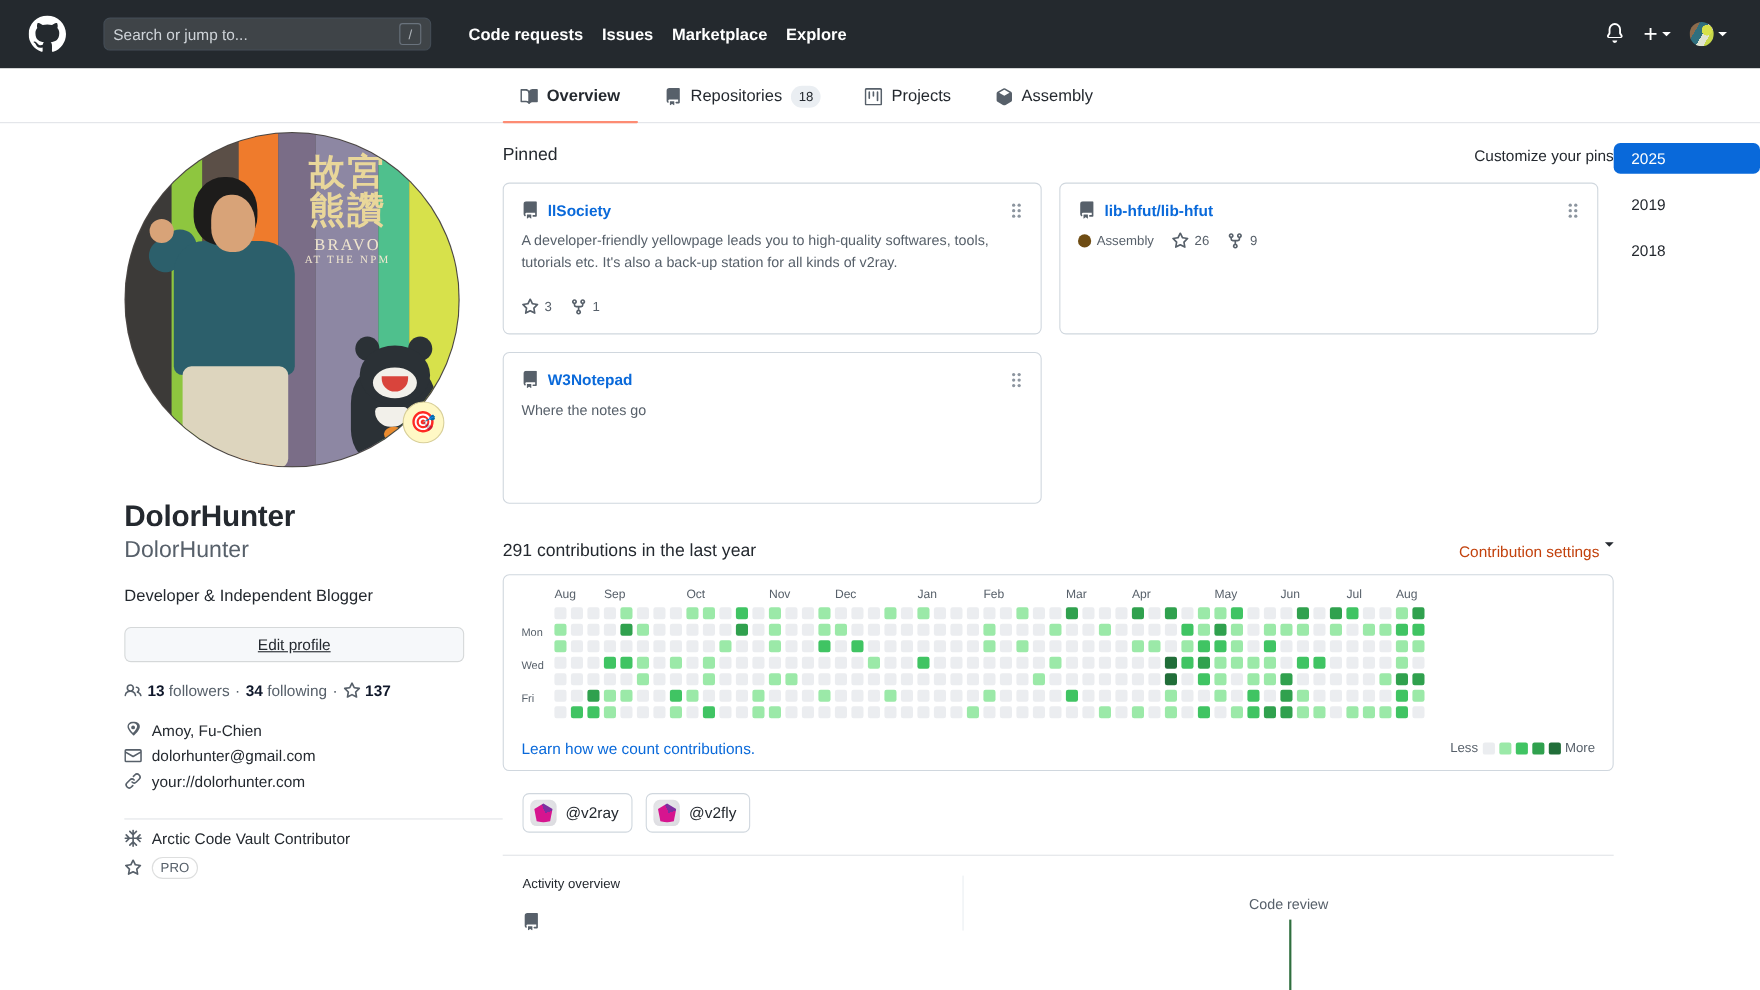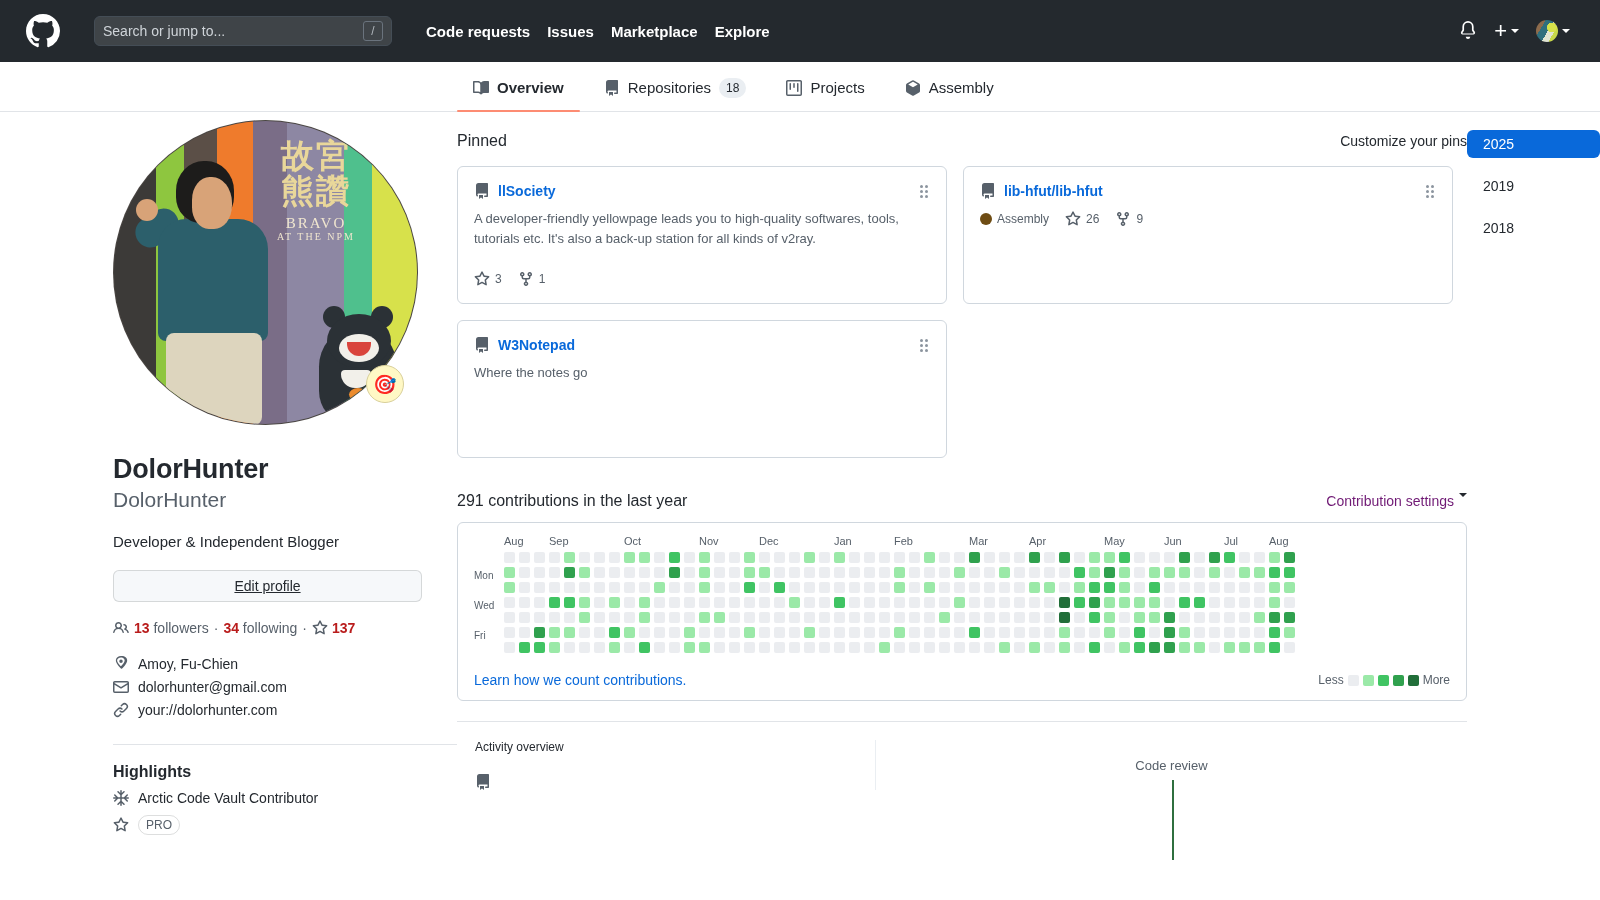--- a/index.html
+++ b/index.html
@@ -175,21 +175,21 @@
     border: 1px solid rgba(27,31,36,0.15); border-radius: 6px;
     background: #f6f8fa; color: #24292f;
     font-size: 14px; font-weight: 500; text-align: center;
     cursor: pointer;
   }
   .stats-row {
     display: flex; align-items: center; gap: 5px;
     margin-top: 18px; font-size: 14px; color: #57606a;
   }
   .stats-row svg { fill: #57606a; vertical-align: text-bottom; }
-  .stats-row b { color: #b91c1c; font-weight: 600; }
+  .stats-row b { color: #0f172a; font-weight: 600; }
   .stat-sep { color: #57606a; }
   .detail-list { margin-top: 20px; display: flex; flex-direction: column; gap: 7px; }
   .detail-item { display: flex; align-items: center; gap: 9px; font-size: 14px; color: #24292f; }
   .detail-item svg { fill: #57606a; flex: none; }
   .divider { border-top: 1px solid #e1e4e8; margin-top: 26px; }
   .highlights-title { font-size: 16px; font-weight: 600; margin-top: 18px; }
   .hl-item { display: flex; align-items: center; gap: 9px; margin-top: 9px; font-size: 14px; color: #24292f; }
   .hl-item svg { fill: #57606a; flex: none; }
   .pro-badge {
     border: 1px solid rgba(27,31,36,0.15); border-radius: 20px;
@@ -227,21 +227,21 @@
   .pin-meta { display: flex; align-items: center; gap: 16px; font-size: 12px; color: #57606a; margin-top: 12px; }
   .pin-meta span { display: flex; align-items: center; gap: 5px; }
   .pin-meta svg { fill: #57606a; }
   .lang-dot { width: 12px; height: 12px; border-radius: 50%; display: inline-block; }
 
   .contrib-head {
     display: flex; align-items: center; justify-content: space-between;
     margin-top: 34px;
   }
   .contrib-title { font-size: 16px; color: #24292f; font-weight: 400; }
-  .contrib-settings { display: flex; align-items: flex-start; gap: 5px; font-size: 14px; color: #701a75; cursor: pointer; }
+  .contrib-settings { display: flex; align-items: flex-start; gap: 5px; font-size: 14px; color: #c2410c; cursor: pointer; }
   .contrib-settings .caret-d { border-top-color: #24292f; width:0;height:0;border-left:4px solid transparent;border-right:4px solid transparent;border-top:4px solid #24292f;}
 
   .calendar-box {
     border: 1px solid #d0d7de; border-radius: 6px;
     margin-top: 12px; padding: 12px 16px 0 16px;
     background: #fff;
   }
   .cal-inner { display: flex; }
   .daylabels {
     width: 30px; padding-top: 20px;
@@ -457,21 +457,20 @@
       <div class="detail-item">
         <svg width="16" height="16" viewBox="0 0 16 16">
             <path d="M7.775 3.275a.75.75 0 0 0 1.06 1.06l1.25-1.25a2 2 0 1 1 2.83 2.83l-2.5 2.5a2 2 0 0 1-2.83 0 .75.75 0 0 0-1.06 1.06 3.5 3.5 0 0 0 4.95 0l2.5-2.5a3.5 3.5 0 0 0-4.95-4.95l-1.25 1.25zm-4.69 9.64a2 2 0 0 1 0-2.83l2.5-2.5a2 2 0 0 1 2.83 0 .75.75 0 0 0 1.06-1.06 3.5 3.5 0 0 0-4.95 0l-2.5 2.5a3.5 3.5 0 0 0 4.95 4.95l1.25-1.25a.75.75 0 0 0-1.06-1.06l-1.25 1.25a2 2 0 0 1-2.83 0z"></path>
           </svg>
         <span>your://dolorhunter.com</span>
       </div>
     </div>
 
     <div class="divider"></div>
 
-    <div class="highlights-title">Highlights</div>
     <div class="hl-item">
       <svg width="16" height="16" viewBox="0 0 16 16">
           <path d="M8 0a.75.75 0 0 1 .75.75v2.19l1.72-1.72a.75.75 0 1 1 1.06 1.06L8.75 5.06v2.19h2.19l2.78-2.78a.75.75 0 1 1 1.06 1.06l-1.72 1.72h2.19a.75.75 0 0 1 0 1.5h-2.19l1.72 1.72a.75.75 0 1 1-1.06 1.06l-2.78-2.78H8.75v2.19l2.78 2.78a.75.75 0 1 1-1.06 1.06l-1.72-1.72v2.19a.75.75 0 0 1-1.5 0v-2.19l-1.72 1.72a.75.75 0 0 1-1.06-1.06l2.78-2.78V8.75H5.06l-2.78 2.78a.75.75 0 0 1-1.06-1.06l1.72-1.72H.75a.75.75 0 0 1 0-1.5h2.19L1.22 5.53a.75.75 0 0 1 1.06-1.06l2.78 2.78h2.19V5.06L4.47 2.28a.75.75 0 0 1 1.06-1.06l1.72 1.72V.75A.75.75 0 0 1 8 0z"></path>
         </svg>
       <span>Arctic Code Vault Contributor</span>
     </div>
     <div class="hl-item">
       <svg width="16" height="16" viewBox="0 0 16 16">
           <path d="M8 .25a.75.75 0 0 1 .673.418l1.882 3.815 4.21.612a.75.75 0 0 1 .416 1.279l-3.046 2.97.719 4.192a.75.75 0 0 1-1.088.791L8 12.347l-3.766 1.98a.75.75 0 0 1-1.088-.79l.72-4.194L.818 6.374a.75.75 0 0 1 .416-1.28l4.21-.611L7.327.668A.75.75 0 0 1 8 .25zm0 2.445L6.615 5.5a.75.75 0 0 1-.564.41l-3.097.45 2.24 2.184a.75.75 0 0 1 .216.664l-.528 3.084 2.769-1.456a.75.75 0 0 1 .698 0l2.77 1.456-.53-3.084a.75.75 0 0 1 .216-.664l2.24-2.183-3.096-.45a.75.75 0 0 1-.564-.41L8 2.694v.001z"></path>
         </svg>
@@ -992,20 +991,30 @@
           <i style="background:#ebedf0"></i>
           <i style="background:#9be9a8"></i>
           <i style="background:#40c463"></i>
           <i style="background:#30a14e"></i>
           <i style="background:#216e39"></i>
           <span>More</span>
         </div>
       </div>
     </div>
 
+    <div class="org-row">
+      <div class="org-chip">
+        <span class="org-logo"></span>
+        <span>@v2ray</span>
+      </div>
+      <div class="org-chip">
+        <span class="org-logo"></span>
+        <span>@v2fly</span>
+      </div>
+    </div>
 
     <div class="activity-wrap">
       <div class="activity-left">
         <div class="activity-title">Activity overview</div>
         <div class="act-item">
           <svg width="16" height="16" viewBox="0 0 16 16">
               <path d="M2 2.5A2.5 2.5 0 0 1 4.5 0h8.75a.75.75 0 0 1 .75.75v12.5a.75.75 0 0 1-.75.75h-2.5a.75.75 0 1 1 0-1.5h1.75v-2h-8a1 1 0 0 0-.714 1.7.75.75 0 0 1-1.072 1.05A2.495 2.495 0 0 1 2 11.5v-9zm10.5-1V9h-8c-.356 0-.694.074-1 .208V2.5a1 1 0 0 1 1-1h8zM5 12.25v3.25a.25.25 0 0 0 .4.2l1.45-1.087a.25.25 0 0 1 .3 0L8.6 15.7a.25.25 0 0 0 .4-.2v-3.25a.25.25 0 0 0-.25-.25h-3.5a.25.25 0 0 0-.25.25z"></path>
             </svg>
         </div>
       </div>

